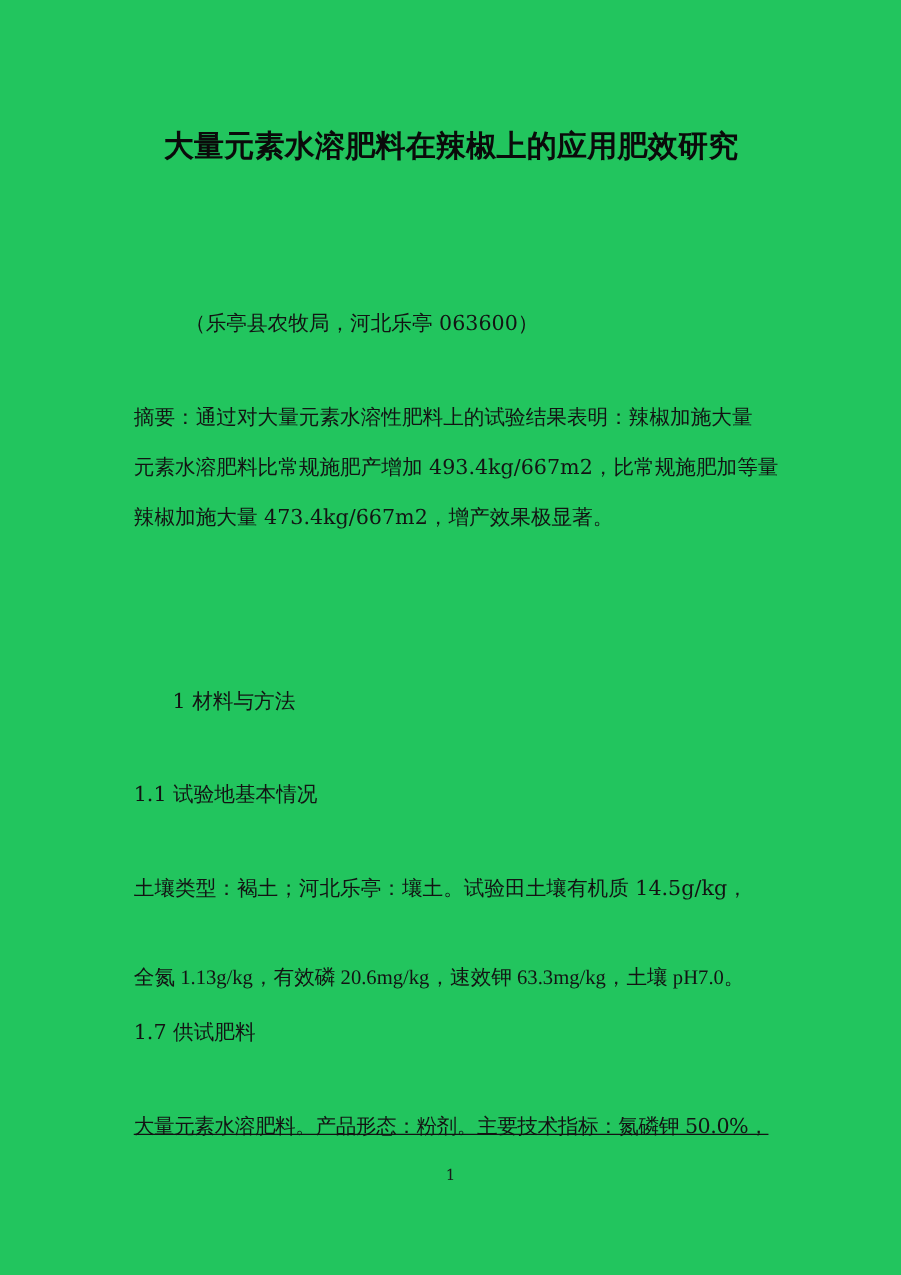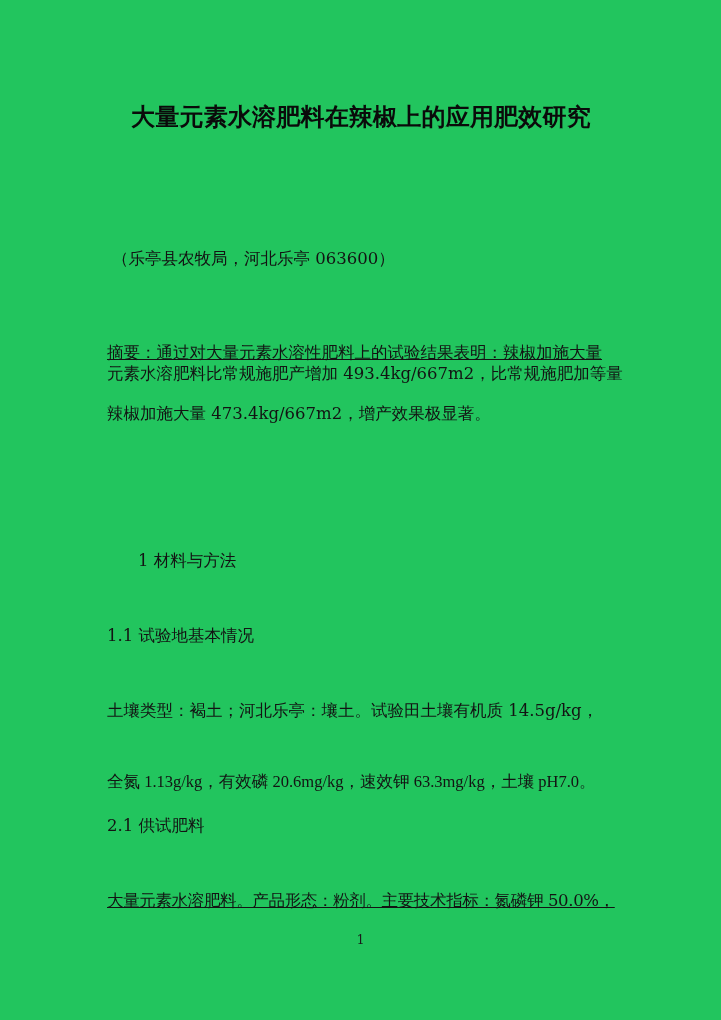--- a/index.html
+++ b/index.html
@@ -55,23 +55,23 @@
   .line.indent {
     left: 112px;
   }
 
   .line.tight {
     letter-spacing: -0.35px;
   }
 
   
   .y-author      { top: 209px; }
-  .y-affil       { top: 248px; }
+  .y-affil       { top: 248px; margin-left: 36px; }
 
-  .y-abs1        { top: 342px; text-decoration: underline; }
+  .y-abs1        { top: 323px; }
   .y-abs2        { top: 363px; }
   .y-abs3        { top: 403px; }
 
   .y-keywords    { top: 478px; }
 
   .y-h1          { top: 550px; margin-left: 31px; }
   .y-h11         { top: 625px; }
 
   .y-soil1       { top: 700px; }
   .y-soil2       { top: 771px; font-family: Liberation Serif, serif; }
@@ -111,19 +111,19 @@
 
 
   <div class="line y-h1">1 材料与方法</div>
 
   <div class="line y-h11">1.1 试验地基本情况</div>
 
   <div class="line y-soil1">土壤类型：褐土；河北乐亭：壤土。试验田土壤有机质 14.5g/kg，</div>
 
   <div class="line y-soil2">全氮 1.13g/kg，有效磷 20.6mg/kg，速效钾 63.3mg/kg，土壤 pH7.0。</div>
 
-  <div class="line y-h12">2.1 供试肥料</div>
+  <div class="line y-h12">1.7 供试肥料</div>
 
   <div class="line tight y-fert1">大量元素水溶肥料。产品形态：粉剂。主要技术指标：氮磷钾 50.0%，</div>
 
   <div class="page-number">1</div>
 
 </div>
 
 </body></html>

